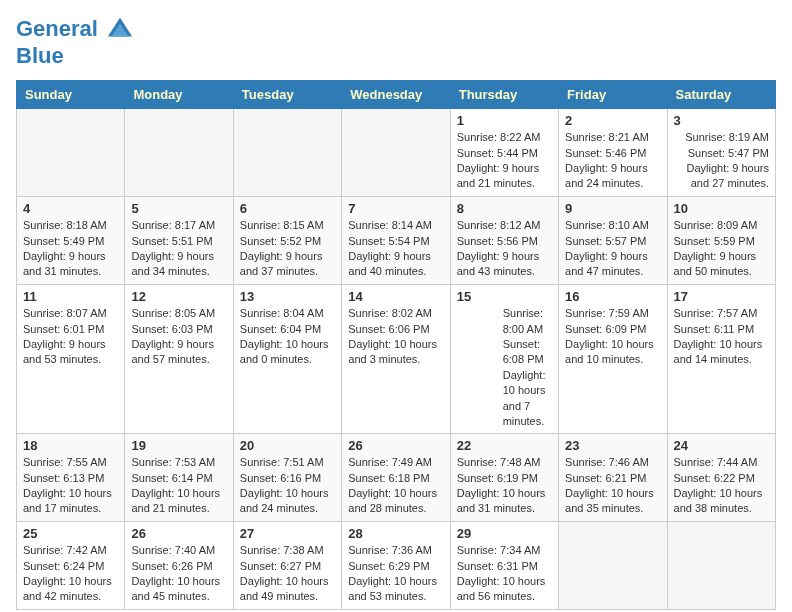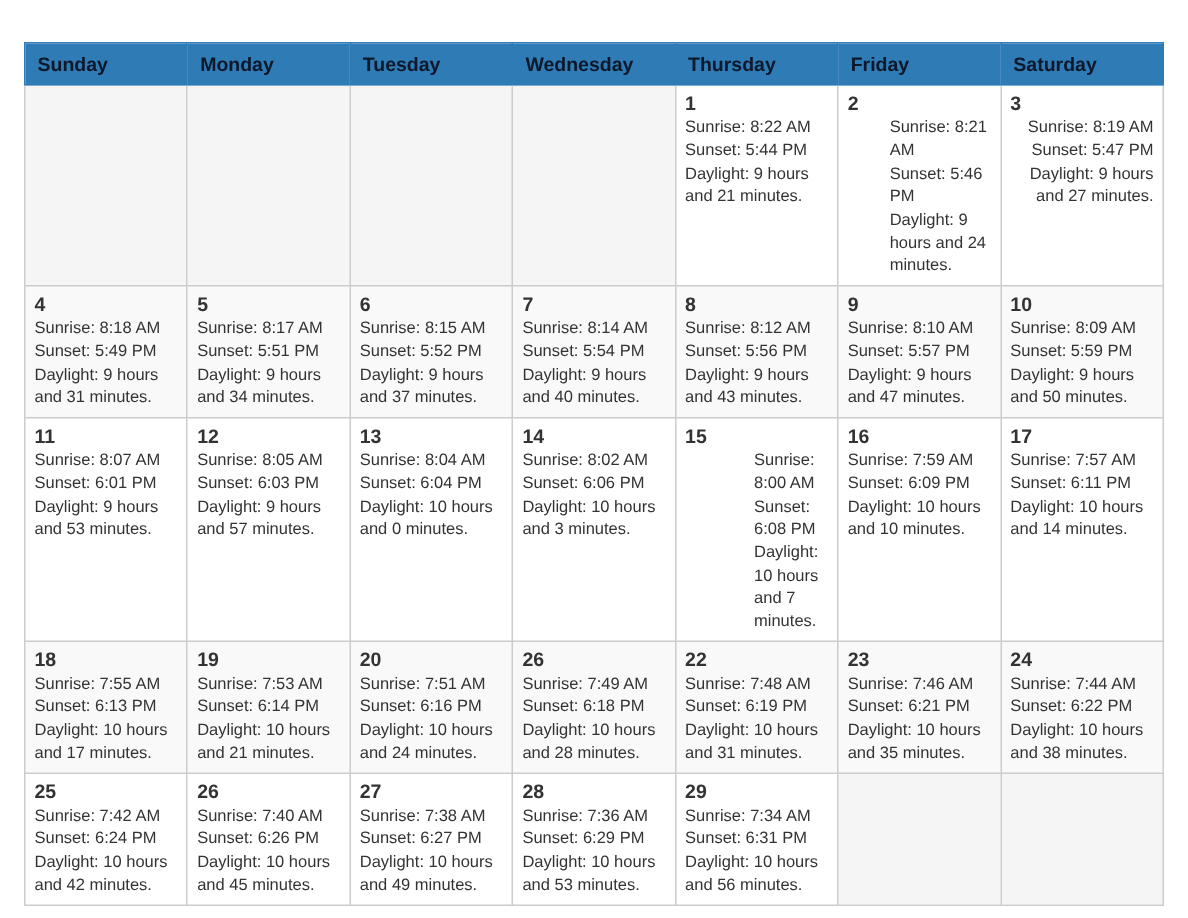--- a/index.html
+++ b/index.html
@@ -45,21 +45,21 @@
     .location {
       font-size: 16px;
       color: #555;
     }
     table {
       width: 100%;
       border-collapse: collapse;
     }
     th {
       background-color: #2e7bb5;
-      color: #0f172a;
+      color: #fef9c3;
       text-align: left;
       padding: 6px 8px;
       font-size: 13px;
       border: 1px solid #2e7bb5;
     }
     td {
       border: 1px solid #ccc;
       vertical-align: top;
       padding: 4px 6px;
       width: calc(100% / 7);
@@ -86,20 +86,28 @@
     .empty-cell {
       background: #f5f5f5 !important;
     }
   </style>
 </head>
 <body>
 
 <div class="header">
   <div class="logo">
     <div>
+      <div class="logo-text">
+        <span>General</span>
+        <svg class="logo-icon" viewBox="0 0 30 30" style="display:inline-block;vertical-align:middle;">
+          <polygon points="15,2 28,22 2,22" fill="#2e7bb5"></polygon>
+          <polygon points="15,8 24,22 6,22" fill="#5aa0d0"></polygon>
+        </svg>
+      </div>
+      <div class="logo-text" style="color:#2e7bb5;font-size:22px;font-weight:bold;">Blue</div>
     </div>
   </div>
   <div class="title-block">
     <div class="month-title"></div>
     <div class="location"></div>
   </div>
 </div>
 
 <table>
   <thead>
@@ -120,21 +128,21 @@
         <td class="empty-cell"></td>
         <td class="empty-cell"></td>
         <td>
           <div class="day-number">1</div>
           <div class="day-info" style="white-space: pre-line;">Sunrise: 8:22 AM
 Sunset: 5:44 PM
 Daylight: 9 hours and 21 minutes.</div>
         </td>
         <td>
           <div class="day-number">2</div>
-          <div class="day-info" style="white-space: pre-line; margin-left: 28px;">Sunrise: 8:21 AM
+          <div class="day-info" style="white-space: pre-line;">Sunrise: 8:21 AM
 Sunset: 5:46 PM
 Daylight: 9 hours and 24 minutes.</div>
         </td>
         <td>
           <div class="day-number">3</div>
           <div class="day-info" style="white-space: pre-line; text-align: right;">Sunrise: 8:19 AM
 Sunset: 5:47 PM
 Daylight: 9 hours and 27 minutes.</div>
         </td>
       </tr>

